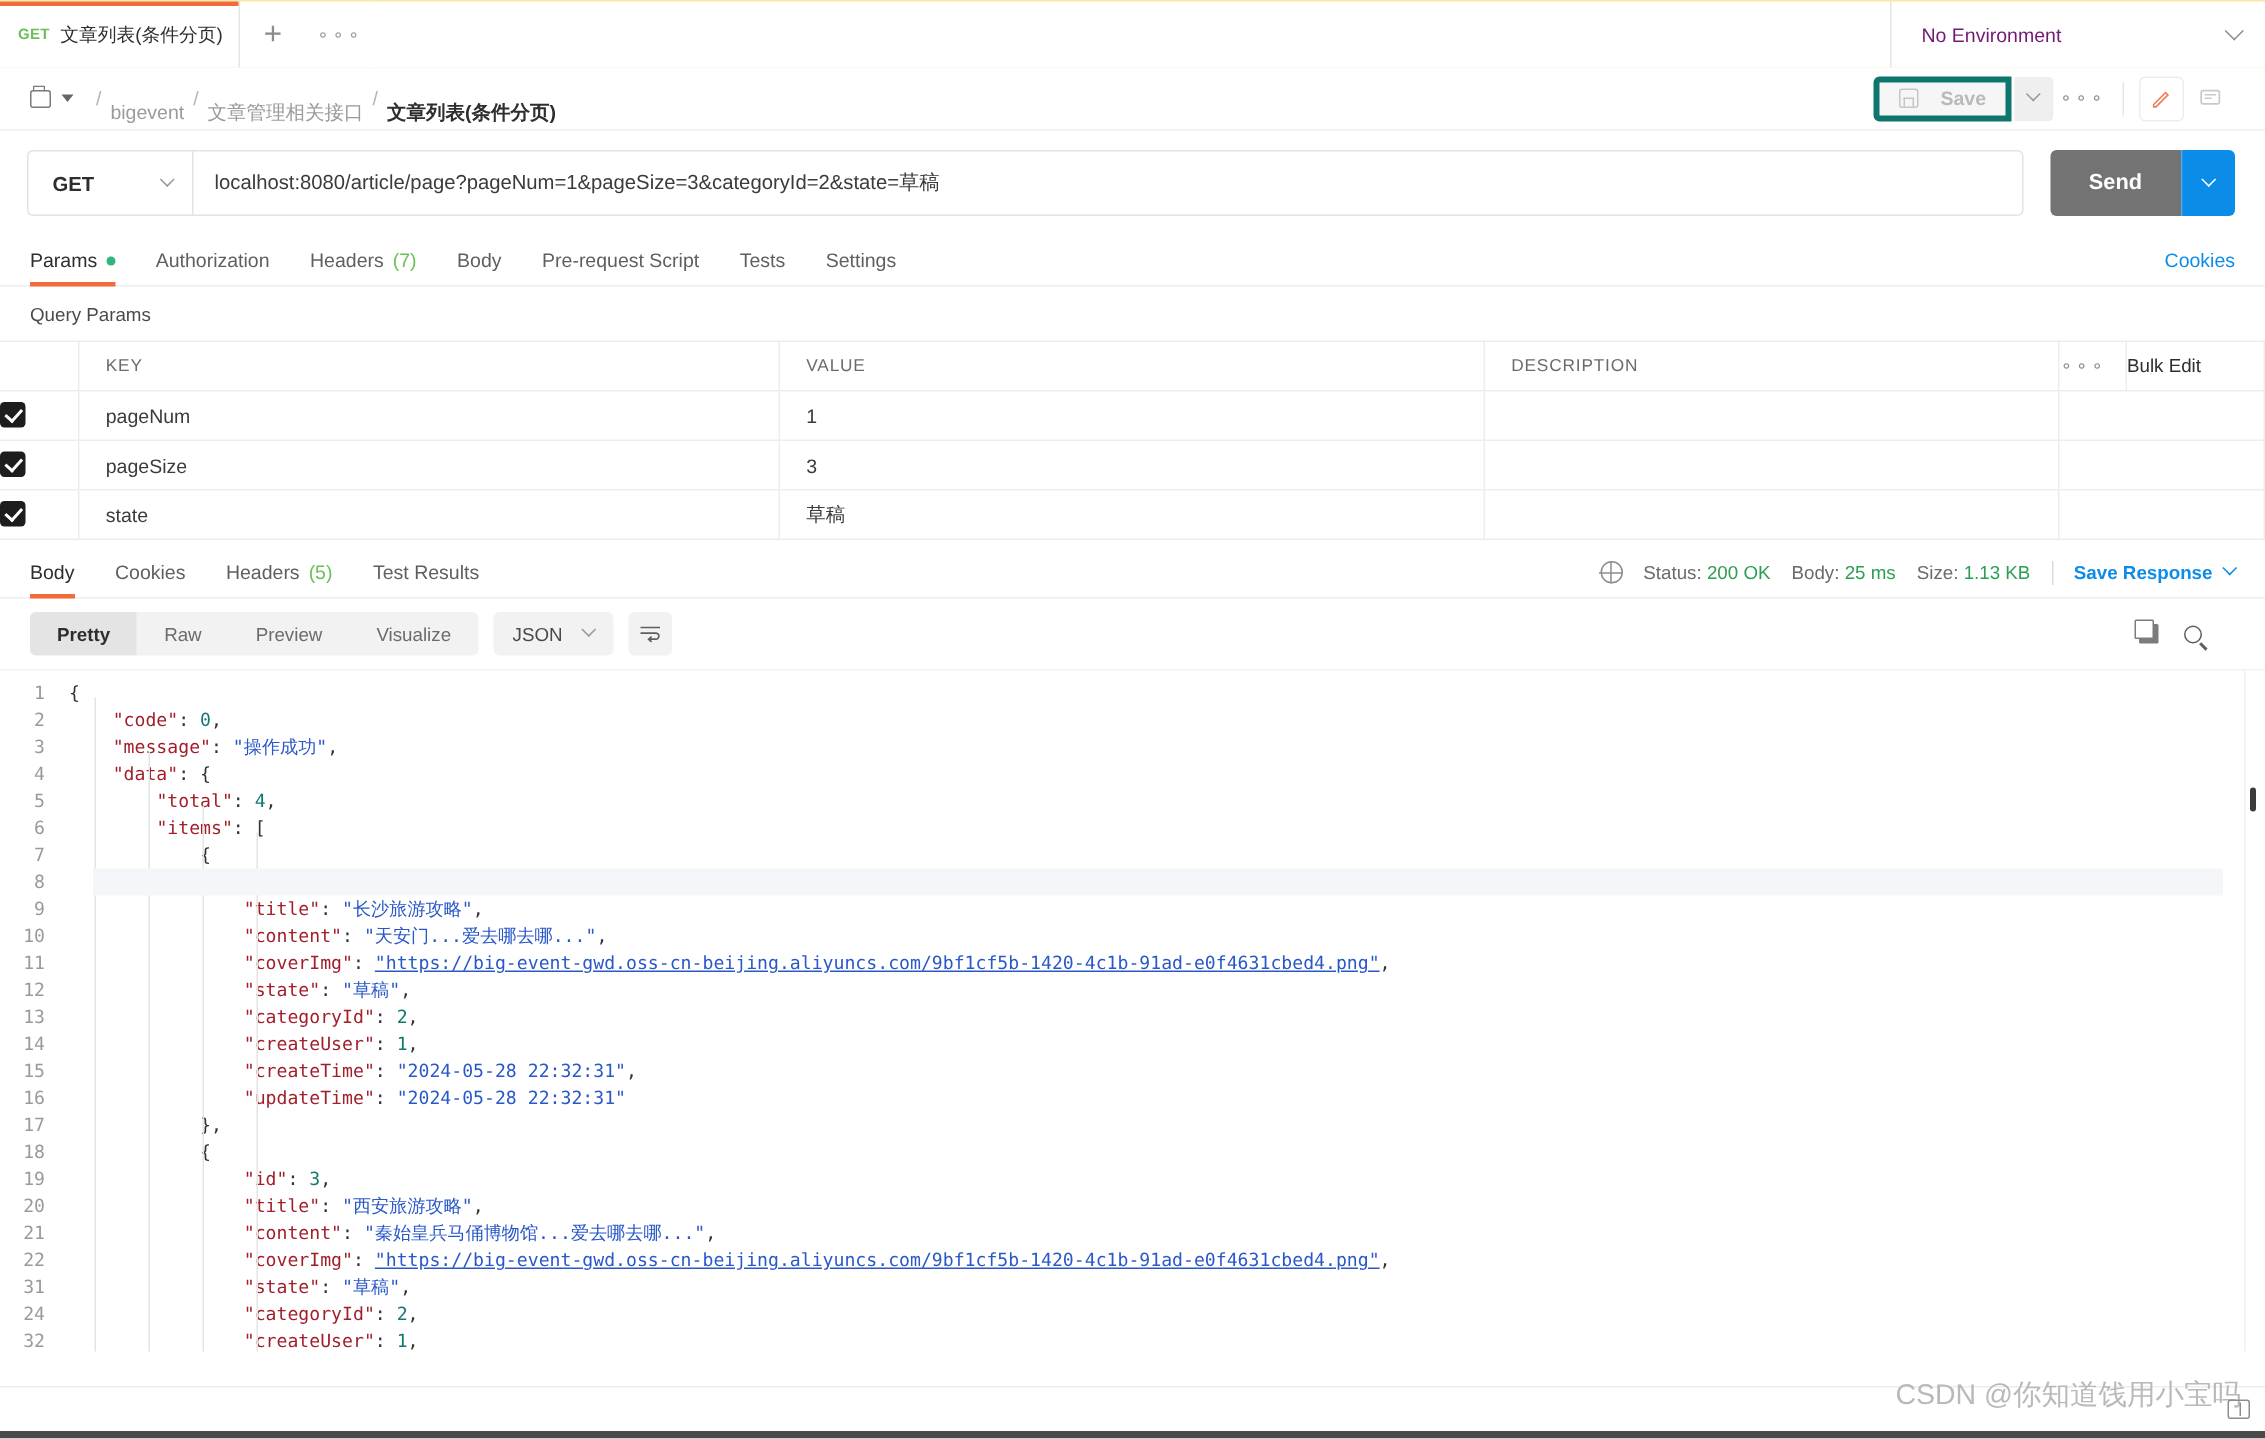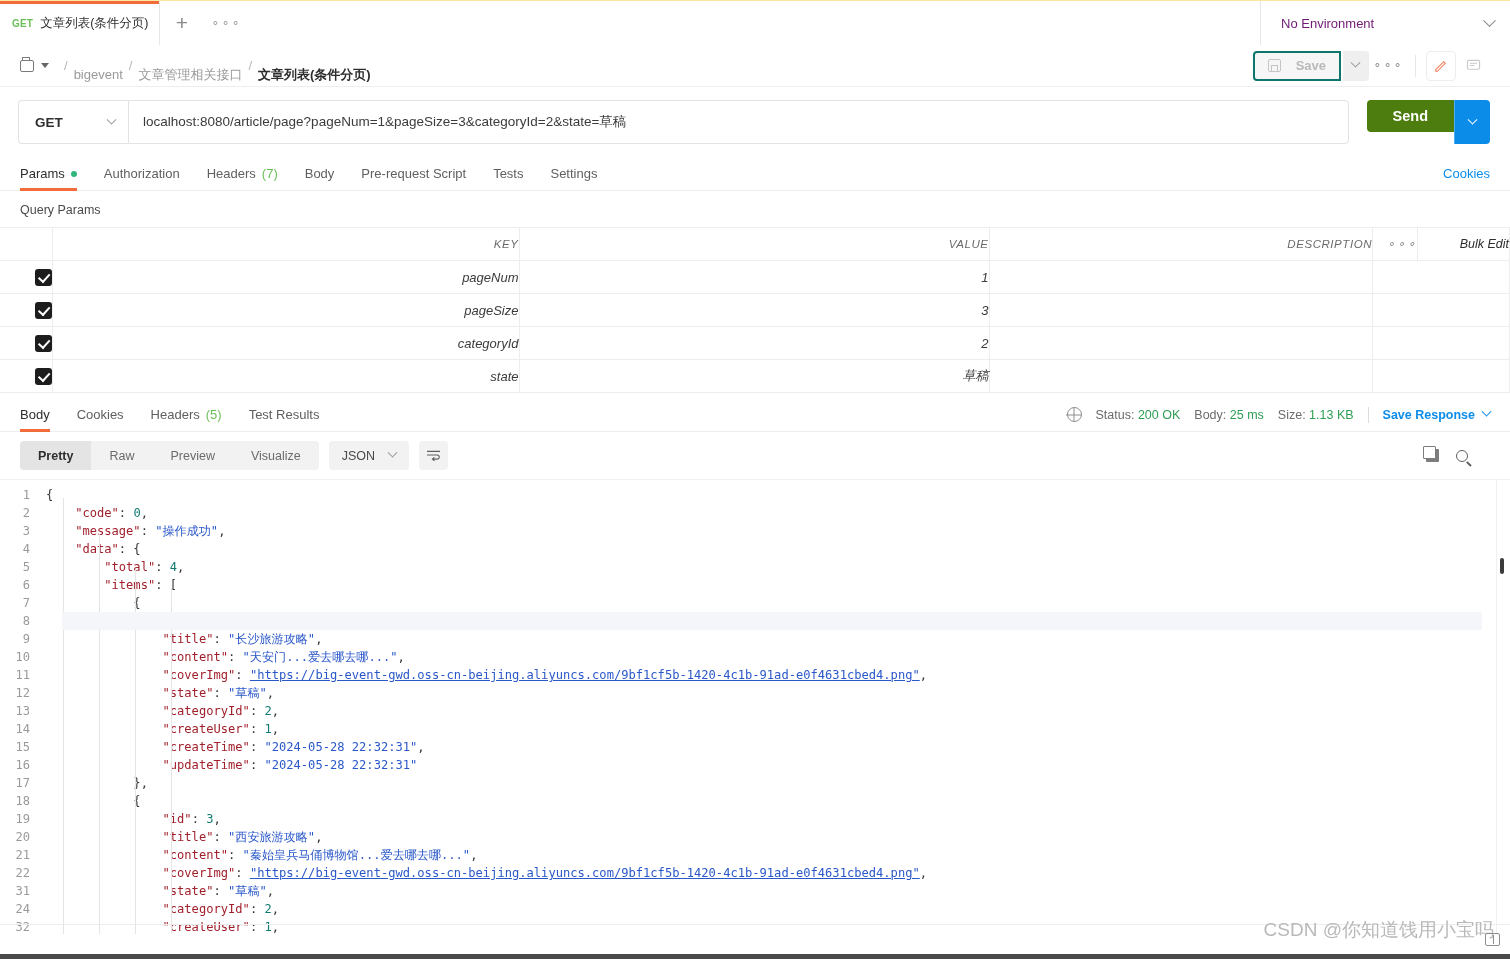--- a/index.html
+++ b/index.html
@@ -65,21 +65,21 @@
   .folder-ico::after{ content:""; position:absolute; left:1px; top:-3.5px; width:6px;height:3px;
                       border:1.4px solid #7a7a7a; border-bottom:none; border-radius:1px 1px 0 0;}
   .crumb-caret { width:0;height:0;border-left:4px solid transparent;border-right:4px solid transparent;
                  border-top:5px solid #666; margin:0 9px 0 3px; }
   .crumb-sep { color:#b5b5b5; font-size:13px; margin:0 6px; }
   .crumb { font-size:13px; color:#9a9a9a; cursor:pointer;margin-top:18px; }
   .crumb.active { color:#2e2e2e; font-weight:700; cursor:default;}
   .crumb-actions { margin-left:auto; display:flex; align-items:center; padding-right:22px; gap:2px;}
   .save-btn {
     display:flex;align-items:center;gap:15px;height:30px;padding:0 13px;
-    background:#f6f6f6;border:2px solid #0f766e;border-radius:4px 0 0 4px;
+    background:#f6f6f6;border:4px solid #0f766e;border-radius:4px 0 0 4px;
     color:#b9b9b9;font-size:13px;font-weight:700;cursor:pointer;
   }
   .save-ico{width:13px;height:13px;border:1.5px solid #c6c6c6;border-radius:2px;position:relative;}
   .save-ico::after{content:"";position:absolute;left:2px;top:5px;right:2px;bottom:0;border:1.5px solid #c6c6c6;border-bottom:none;}
   .save-caret{
     height:30px;width:26px;background:#efefef;border:1px solid #ededed;border-left:none;border-radius:0 4px 4px 0;
     display:flex;align-items:center;justify-content:center;cursor:pointer;
   }
   .small-chev{width:7px;height:7px;border-right:1.5px solid #9a9a9a;border-bottom:1.5px solid #9a9a9a;transform:rotate(45deg) translate(-2px,-2px);}
   .dots-btn{width:34px;height:30px;display:flex;align-items:center;justify-content:center;color:#8d8d8d;font-size:11px;letter-spacing:1px;cursor:pointer;}
@@ -94,21 +94,21 @@
     background:#fff;display:flex;align-items:center;justify-content:space-between;padding:0 13px 0 16px;cursor:pointer;
   }
   .method-text{font-size:13.5px;font-weight:700;color:#2e2e2e;}
   .url-box{
     flex:1;height:44px;border:1px solid #e3e3e3;border-radius:0 4px 4px 0;background:#fff;
     display:flex;align-items:center;padding:0 14px;
   }
   .url-text{font-size:13.5px;color:#3b3b3b;white-space:nowrap;overflow:hidden;}
   .send-wrap{display:flex;margin-left:18px;}
   .send-btn{
-    height:32px;padding:0 26px;background:#4d7c0f;color:#fff;font-size:14.5px;font-weight:700;
+    height:44px;padding:0 26px;background:#737373;color:#fff;font-size:14.5px;font-weight:700;
     border:none;border-radius:4px 0 0 4px;cursor:pointer;display:flex;align-items:center;
     font-family:"Liberation Sans",sans-serif;
   }
   .send-caret{height:44px;width:36px;background:#0c8ce9;border-radius:0 4px 4px 0;
               display:flex;align-items:center;justify-content:center;cursor:pointer;
               border-left:1px solid rgba(255,255,255,.28);}
   .send-caret .small-chev{border-color:#fff;}
 
   
   .reqtabs{display:flex;align-items:center;padding:0 20px;border-bottom:1px solid #ededed;height:34px;}
@@ -116,21 +116,21 @@
   .rtab.active{color:#2e2e2e;}
   .rtab.active::after{content:"";position:absolute;left:0;right:0;bottom:0;height:2.5px;background:#f26b3a;}
   .rtab .greendot{width:6px;height:6px;border-radius:50%;background:#2eb67d;display:inline-block;}
   .rtab .count{color:#6bbf59;}
   .cookies-link{margin-left:auto;font-size:13px;color:#0c8ce9;cursor:pointer;}
 
   
   .qp-title{font-size:12.5px;color:#4a4a4a;padding:12px 0 10px 20px;}
   table.params{width:100%;border-collapse:collapse;table-layout:fixed;}
   table.params th, table.params td{
-    border:1px solid #ededed;border-left:none;height:33px;font-weight:400;text-align:right;font-style:italic;
+    border:1px solid #ededed;border-left:none;height:33px;font-weight:400;text-align:left;
   }
   table.params tr th:first-child, table.params tr td:first-child{border-left:none;}
   .col-chk{width:52px;}
   .col-key{width:467px;}
   .col-val{width:470px;}
   .col-desc{width:auto;}
   .col-dots{width:45px;}
   .col-bulk{width:92px;}
   th.hdr{font-size:11.5px;color:#6b6b6b;letter-spacing:.55px;padding-left:18px;font-weight:400;}
   th.dots-h{color:#8d8d8d;font-size:11px;letter-spacing:1px;text-align:center;padding:0;cursor:pointer;}
@@ -324,27 +324,20 @@
       </tr>
       <tr>
         <td class="chkcell"><span class="chk"></span></td>
         <td class="keycell">pageSize</td>
         <td class="valcell">3</td>
         <td class="valcell"></td>
         <td class="blank" colspan="2"></td>
       </tr>
       <tr>
         <td class="chkcell"><span class="chk"></span></td>
-        <td class="keycell">categoryId</td>
-        <td class="valcell">2</td>
-        <td class="valcell"></td>
-        <td class="blank" colspan="2"></td>
-      </tr>
-      <tr>
-        <td class="chkcell"><span class="chk"></span></td>
         <td class="keycell">state</td>
         <td class="valcell">草稿</td>
         <td class="valcell"></td>
         <td class="blank" colspan="2"></td>
       </tr>
     </tbody>
   </table>
 
   <div class="resp-head">
     <div class="rtab active">

